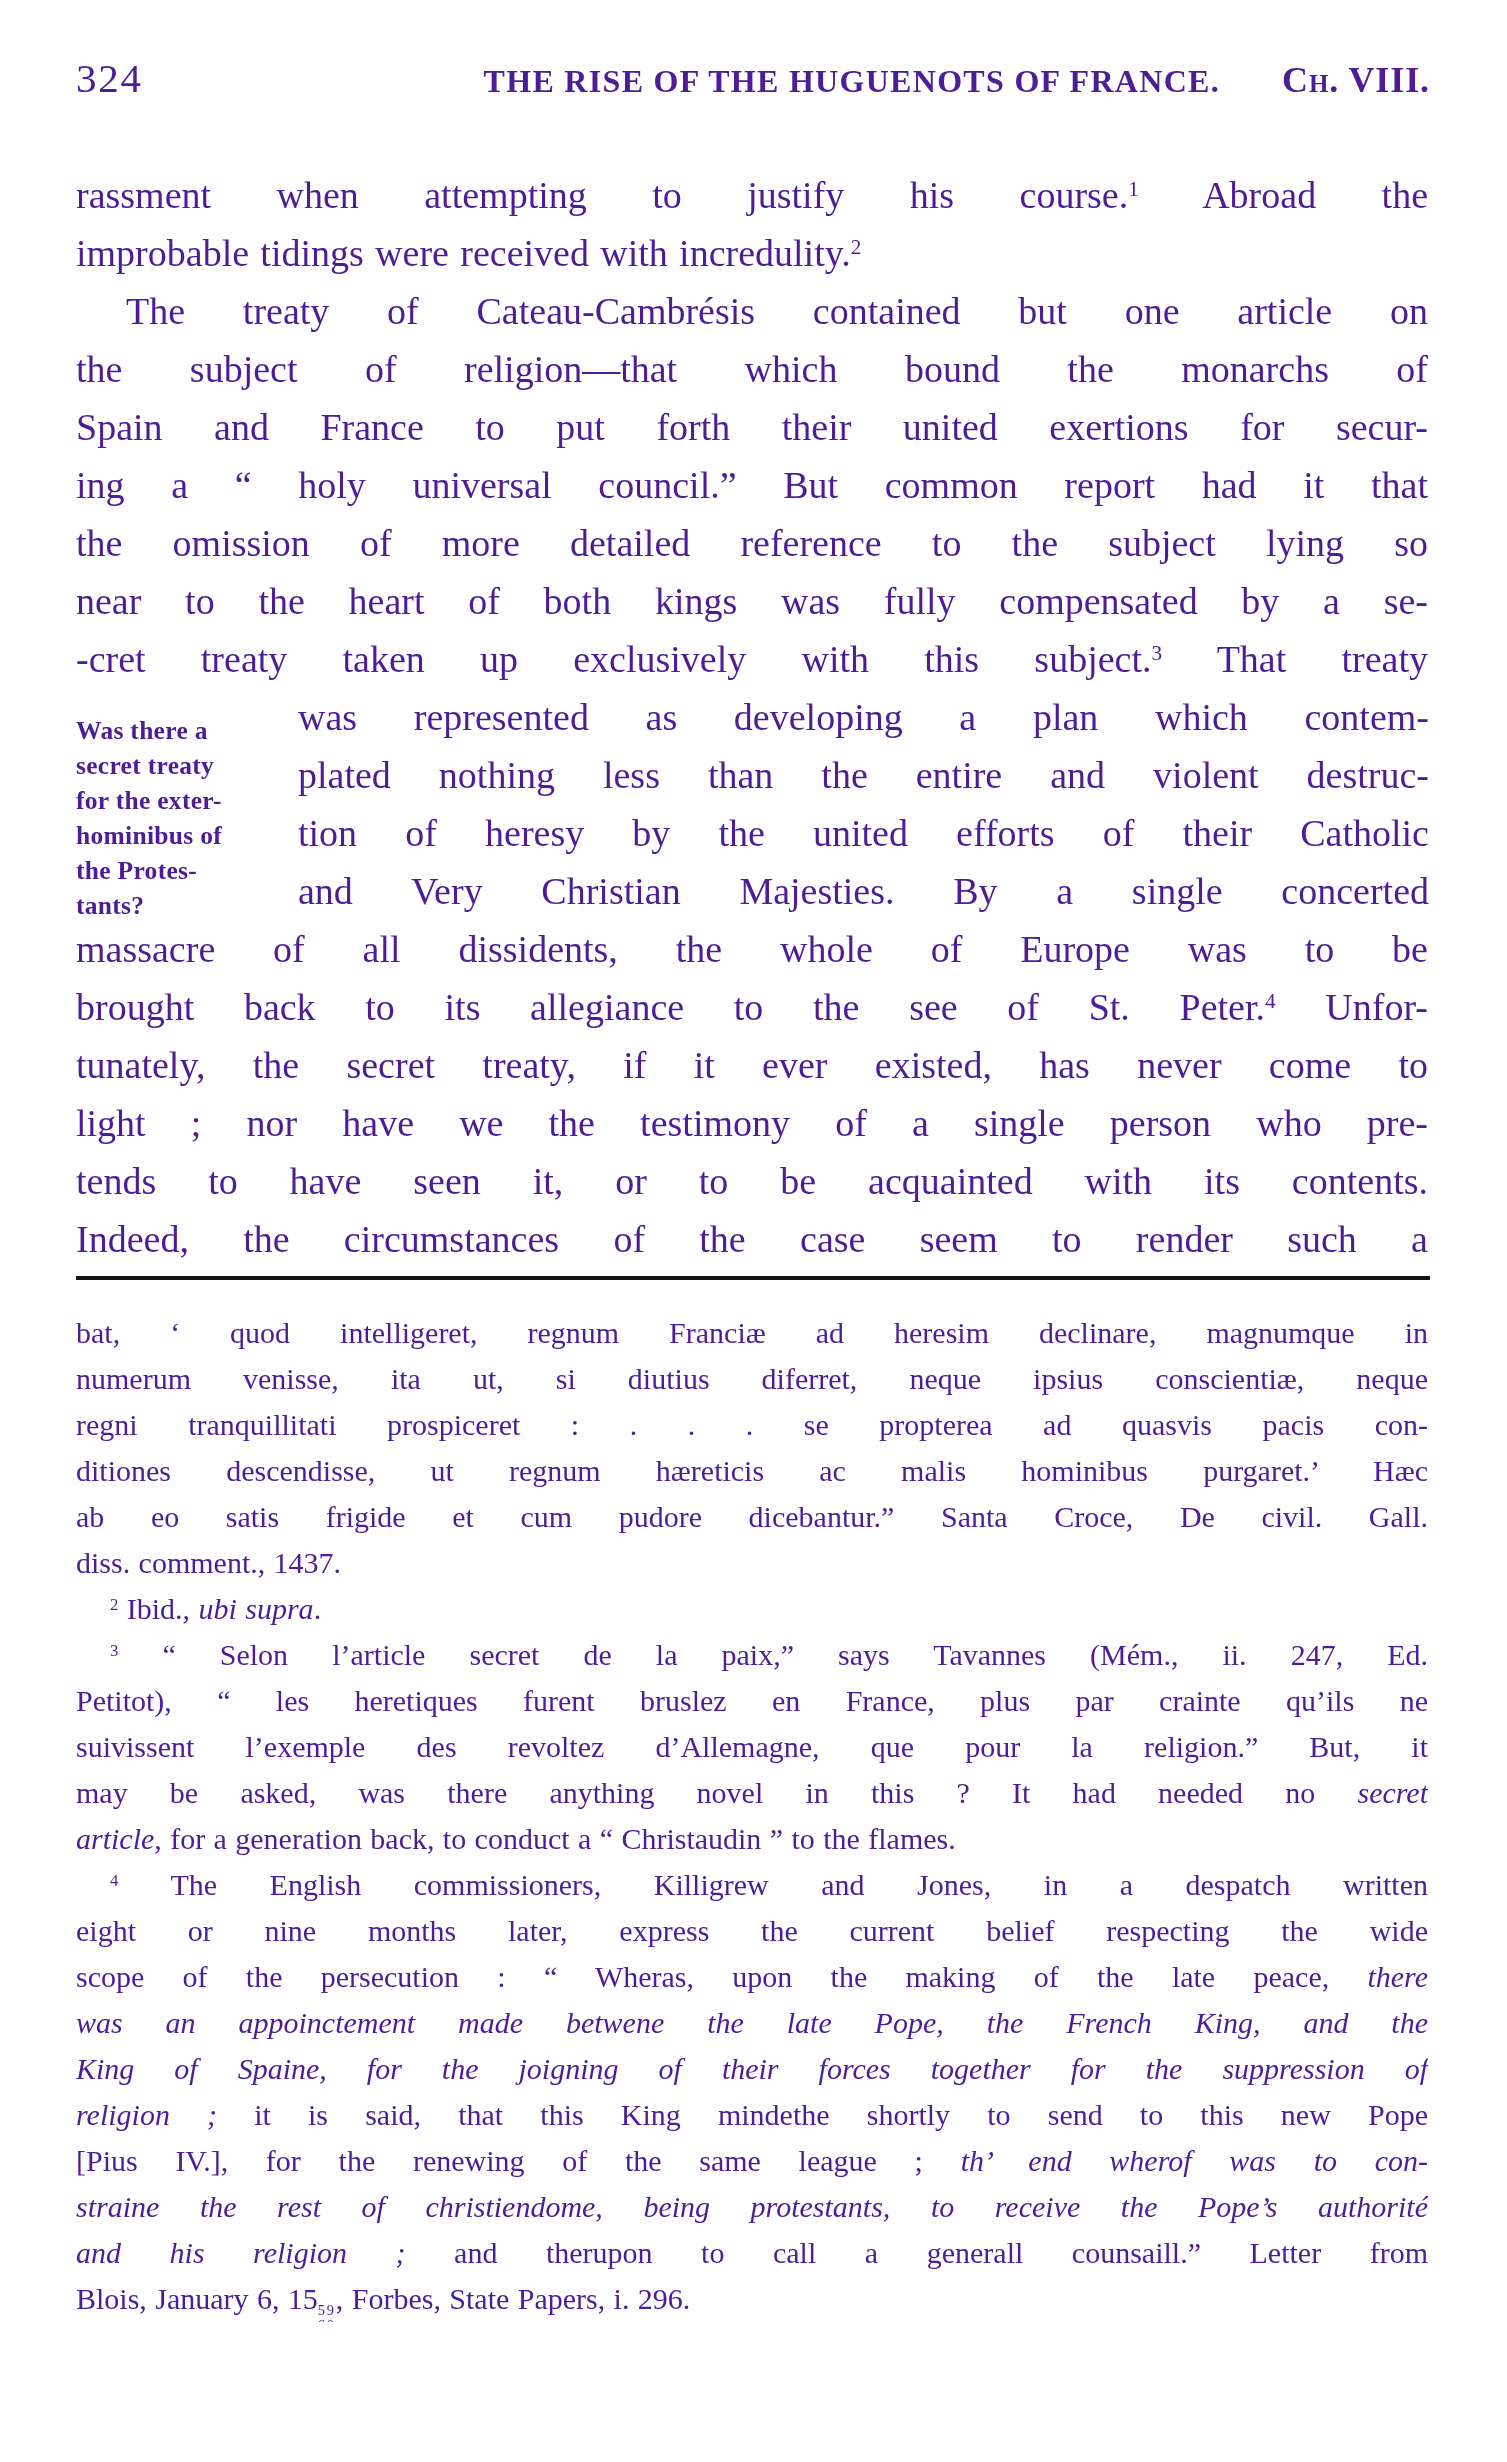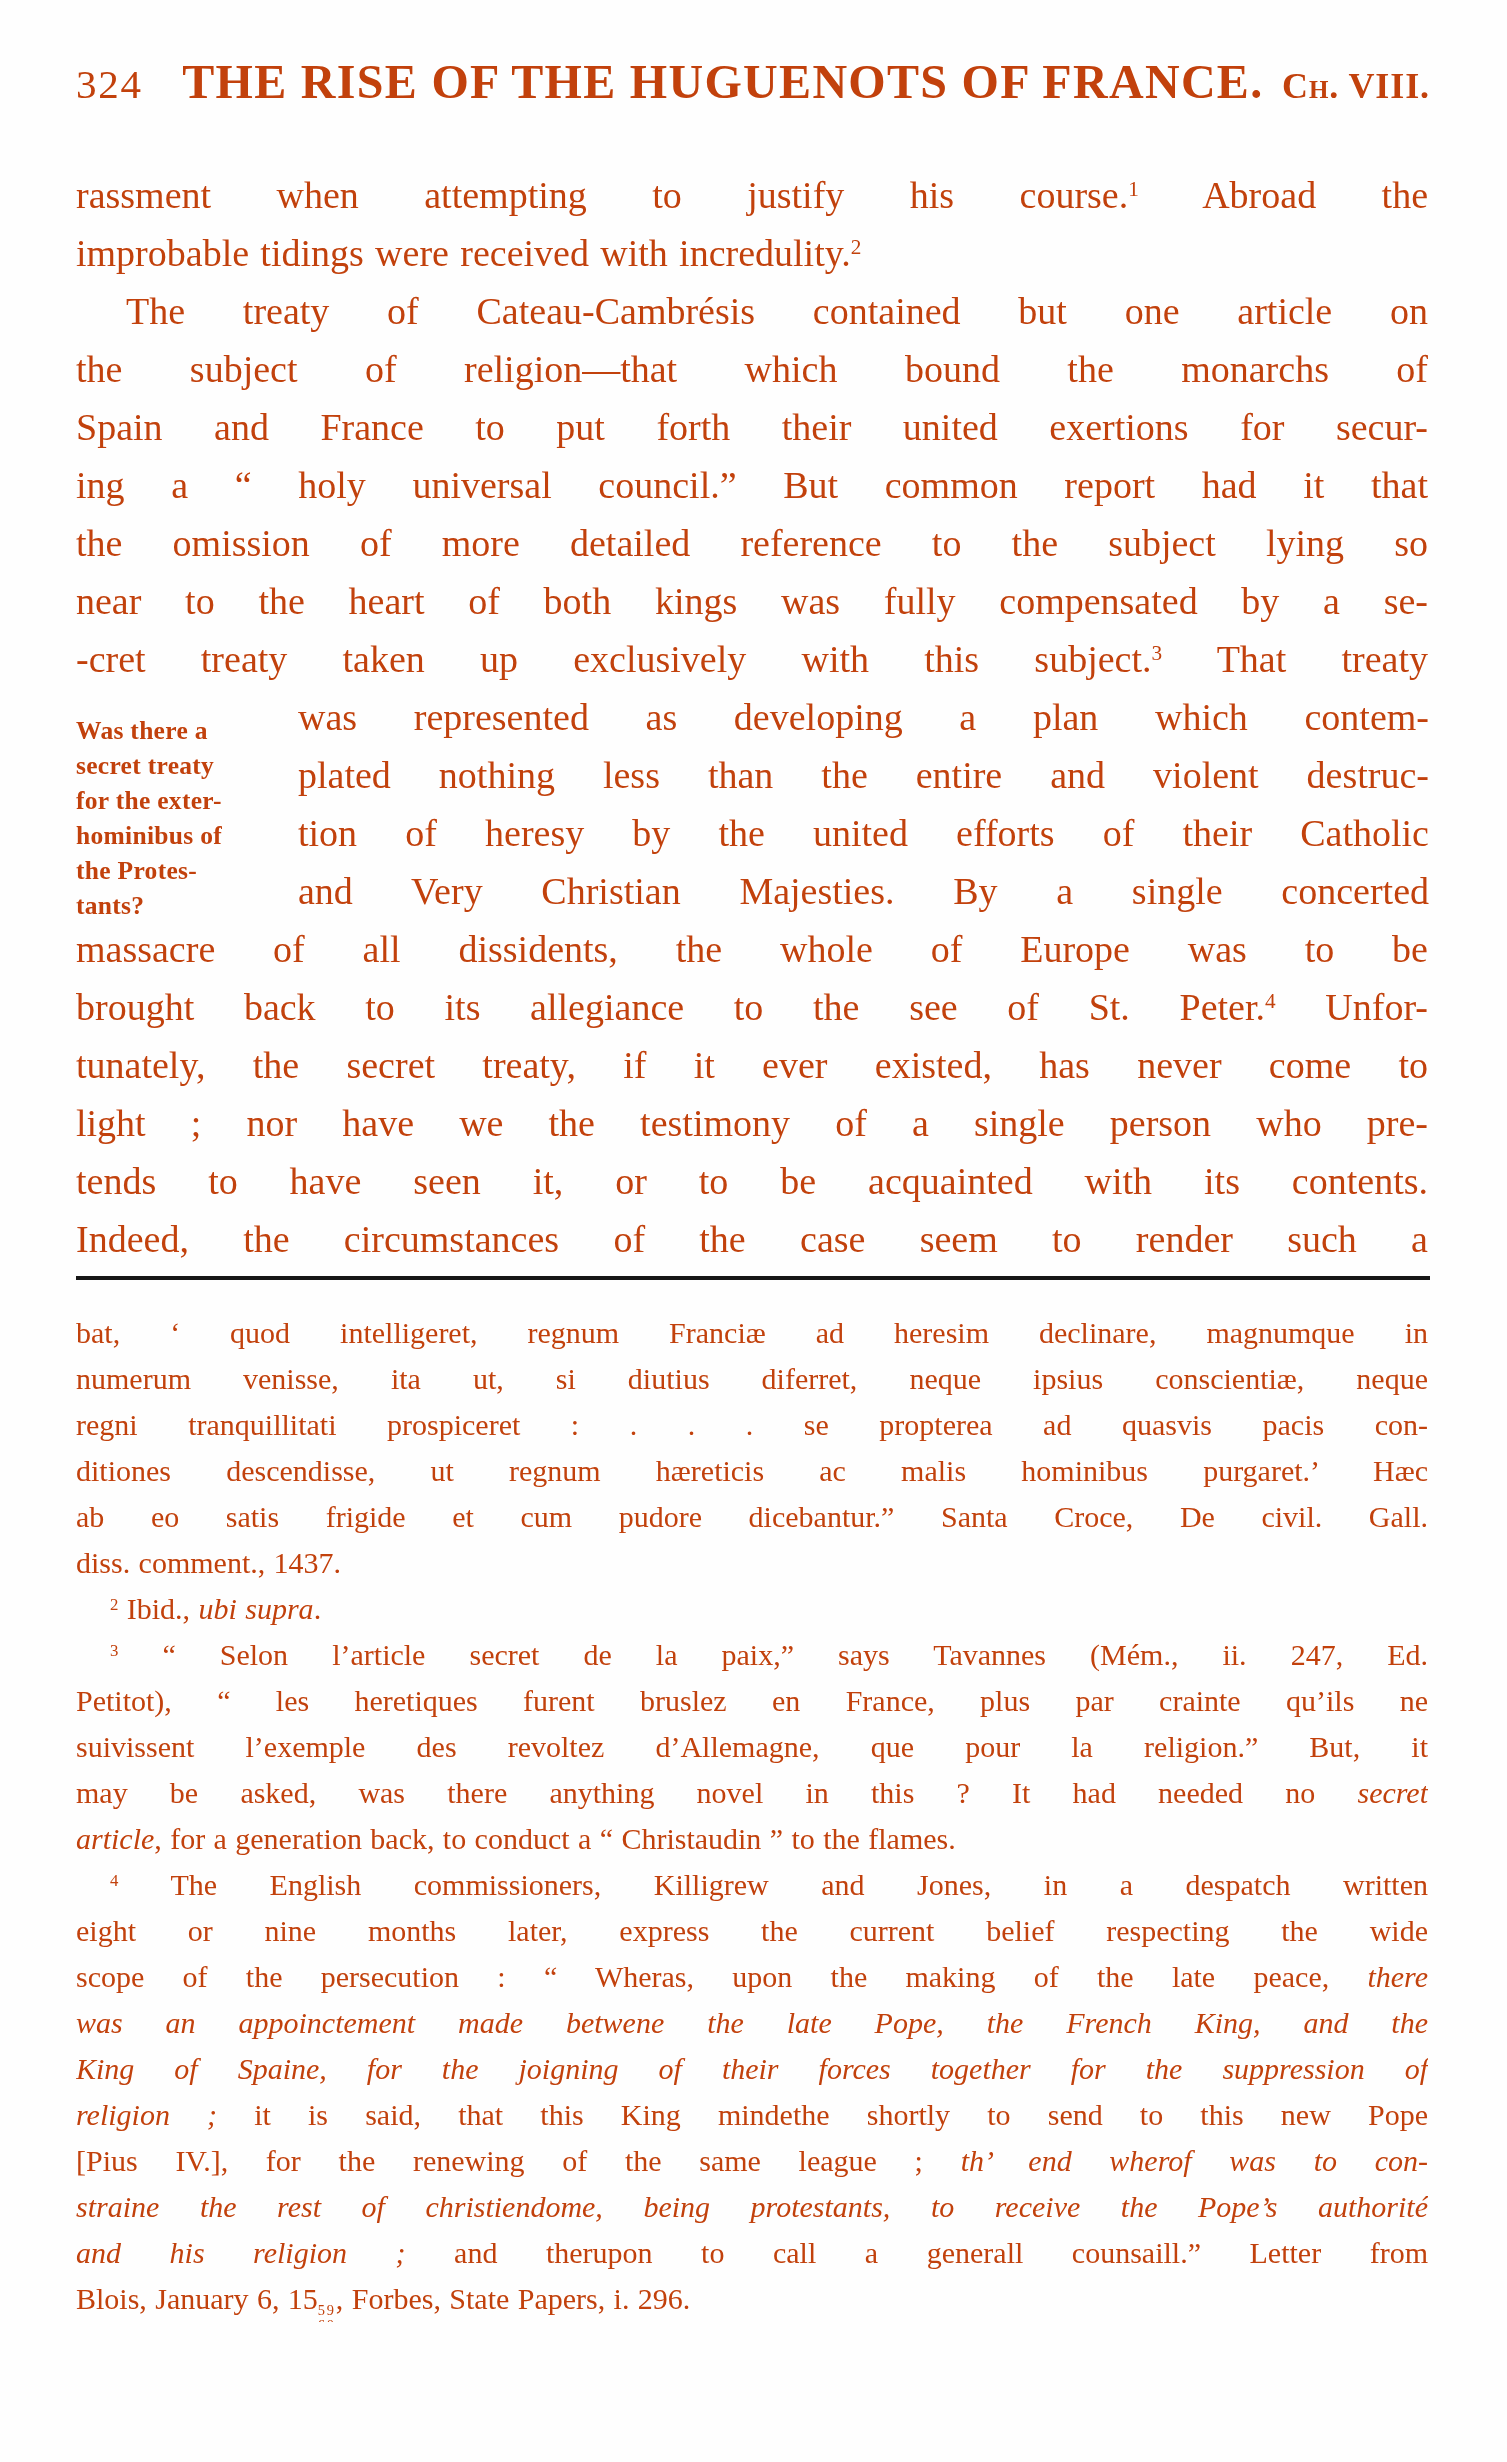--- a/index.html
+++ b/index.html
@@ -1,36 +1,36 @@
 <!DOCTYPE html>
 <html style="font-size:14.3px"><head>
 <meta charset="utf-8">
 <style>
   html, body { margin: 0; padding: 0; background: #ffffff; }
   .page {
     position: relative;
     width: 1508px;
     height: 2462px;
     background: #fefefe;
-    color: #c2410c;
+    color: #4c1d95;
     font-family: "Liberation Serif", "DejaVu Serif", serif;
     overflow: hidden;
   }
   
   .header {
     position: absolute;
     top: 54px; left: 76px; width: 1354px;
     display: flex;
     align-items: baseline;
   }
   .pagenum { width: 134px; font-size: 41px; letter-spacing: 1.8px; }
   .running-title {
     flex: 1;
     text-align: right;
-    font-size: 48px;
+    font-size: 32px;
     letter-spacing: 1.3px;
     white-space: nowrap;
     font-weight: 600;
   }
   .chapter {
     width: 210px;
     text-align: right;
     font-size: 36px;
     font-variant: small-caps;
     letter-spacing: 0.9px;

